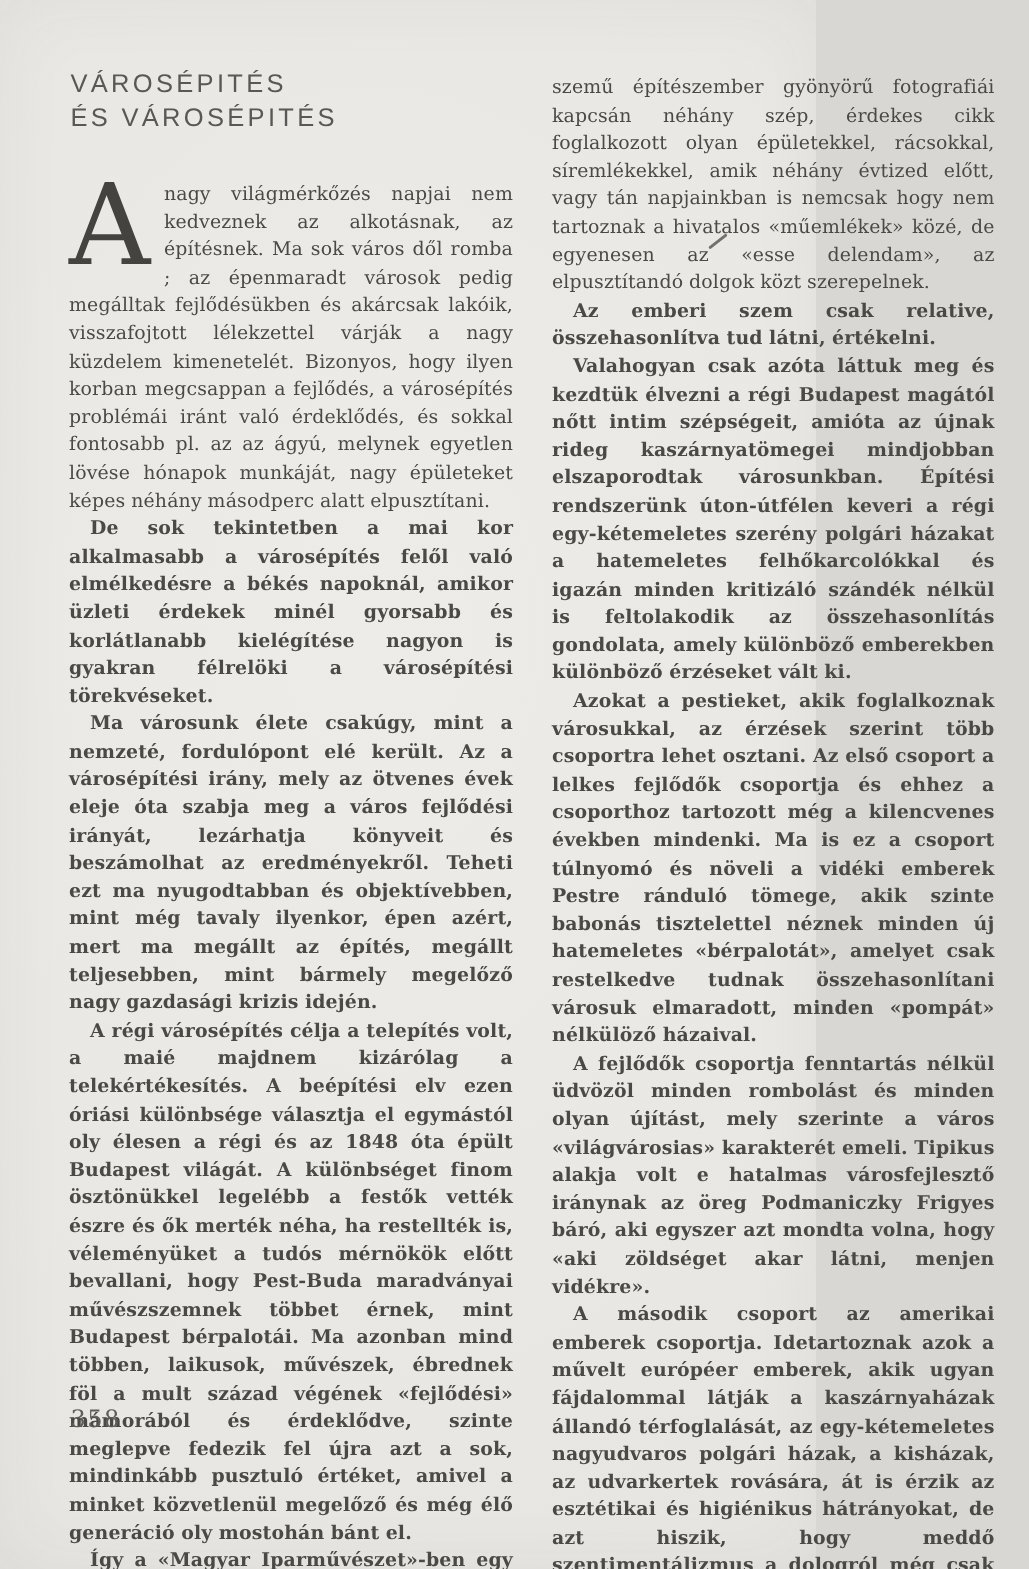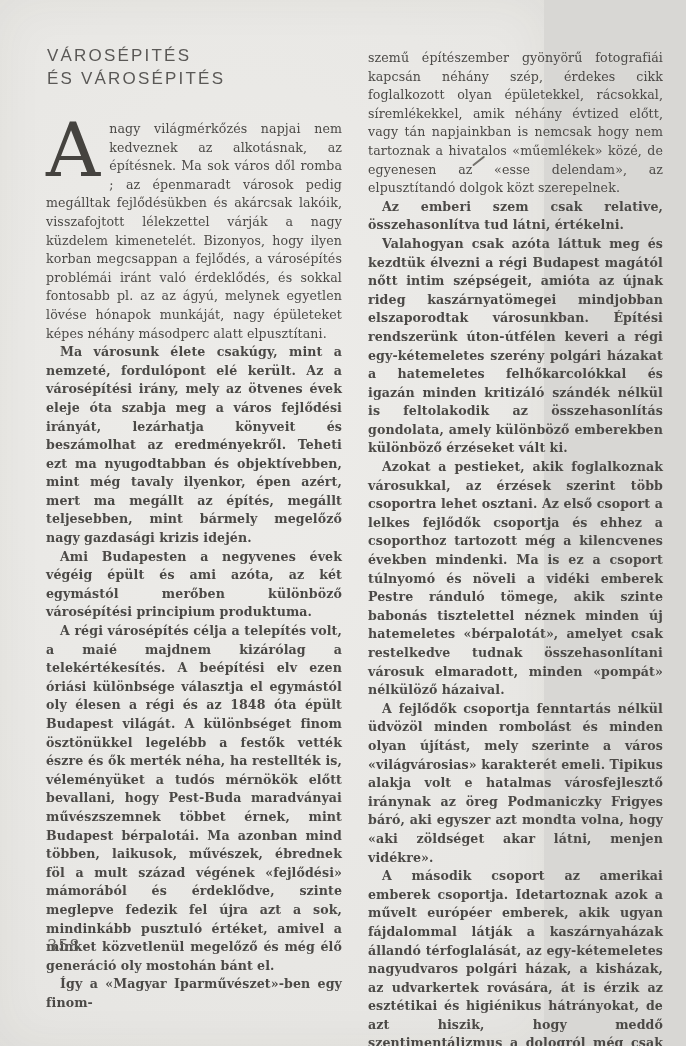--- a/index.html
+++ b/index.html
@@ -81,22 +81,22 @@
 
 <div class="page">
 
   <div class="title">
     <div>VÁROSÉPITÉS</div>
     <div>ÉS VÁROSÉPITÉS</div>
   </div>
 
   <div id="left-col" class="col">
       <p class="para"><span class="dropcap">A</span>nagy világmérkőzés napjai nem kedveznek az alkotásnak, az építésnek. Ma sok város dől romba ; az épenmaradt városok pedig megálltak fejlődésükben és akárcsak lakóik, visszafojtott lélekzettel várják a nagy küzdelem kimenetelét. Bizonyos, hogy ilyen korban megcsappan a fejlődés, a városépítés problémái iránt való érdeklődés, és sokkal fontosabb pl. az az ágyú, melynek egyetlen lövése hónapok munkáját, nagy épületeket képes néhány másodperc alatt elpusztítani.</p>
+      <p class="para indent">De sok tekintetben a mai kor alkalmasabb a városépítés felől való elmélkedésre a békés napoknál, amikor üzleti érdekek minél gyorsabb és korlátlanabb kielégítése nagyon is gyakran félrelöki a városépítési törekvéseket.</p>
       <p class="para indent">Ma városunk élete csakúgy, mint a nemzeté, fordulópont elé került. Az a városépítési irány, mely az ötvenes évek eleje óta szabja meg a város fejlődési irányát, lezárhatja könyveit és beszámolhat az eredményekről. Teheti ezt ma nyugodtabban és objektívebben, mint még tavaly ilyenkor, épen azért, mert ma megállt az építés, megállt teljesebben, mint bármely megelőző nagy gazdasági krizis idején.</p>
-      <p class="para indent">Ami Budapesten a negyvenes évek végéig épült és ami azóta, az két egymástól merőben különböző városépítési principium produktuma.</p>
       <p class="para indent">A régi városépítés célja a telepítés volt, a maié majdnem kizárólag a telekértékesítés. A beépítési elv ezen óriási különbsége választja el egymástól oly élesen a régi és az 1848 óta épült Budapest világát. A különbséget finom ösztönükkel legelébb a festők vették észre és ők merték néha, ha restellték is, véleményüket a tudós mérnökök előtt bevallani, hogy Pest-Buda maradványai művészszemnek többet érnek, mint Budapest bérpalotái. Ma azonban mind többen, laikusok, művészek, ébrednek föl a mult század végének «fejlődési» mámorából és érdeklődve, szinte meglepve fedezik fel újra azt a sok, mindinkább pusztuló értéket, amivel a minket közvetlenül megelőző és még élő generáció oly mostohán bánt el.</p>
       <p class="para indent">Így a «Magyar Iparművészet»-ben egy finom-</p>
     </div>
 
   <div id="right-col" class="col">
       <p class="para">szemű építészember gyönyörű fotografiái kapcsán néhány szép, érdekes cikk foglalkozott olyan épületekkel, rácsokkal, síremlékekkel, amik néhány évtized előtt, vagy tán napjainkban is nemcsak hogy nem tartoznak a hivatalos «műemlékek» közé, de egyenesen az «esse delendam», az elpusztítandó dolgok közt szerepelnek.</p>
       <p class="para indent">Az emberi szem csak relative, összehasonlítva tud látni, értékelni.</p>
       <p class="para indent">Valahogyan csak azóta láttuk meg és kezdtük élvezni a régi Budapest magától nőtt intim szépségeit, amióta az újnak rideg kaszárnyatömegei mindjobban elszaporodtak városunkban. Építési rendszerünk úton-útfélen keveri a régi egy-kétemeletes szerény polgári házakat a hatemeletes felhőkarcolókkal és igazán minden kritizáló szándék nélkül is feltolakodik az összehasonlítás gondolata, amely különböző emberekben különböző érzéseket vált ki.</p>
       <p class="para indent">Azokat a pestieket, akik foglalkoznak városukkal, az érzések szerint több csoportra lehet osztani. Az első csoport a lelkes fejlődők csoportja és ehhez a csoporthoz tartozott még a kilencvenes években mindenki. Ma is ez a csoport túlnyomó és növeli a vidéki emberek Pestre ránduló tömege, akik szinte babonás tisztelettel néznek minden új hatemeletes «bérpalotát», amelyet csak restelkedve tudnak összehasonlítani városuk elmaradott, minden «pompát» nélkülöző házaival.</p>
       <p class="para indent">A fejlődők csoportja fenntartás nélkül üdvözöl minden rombolást és minden olyan újítást, mely szerinte a város «világvárosias» karakterét emeli. Tipikus alakja volt e hatalmas városfejlesztő iránynak az öreg Podmaniczky Frigyes báró, aki egyszer azt mondta volna, hogy «aki zöldséget akar látni, menjen vidékre».</p>

